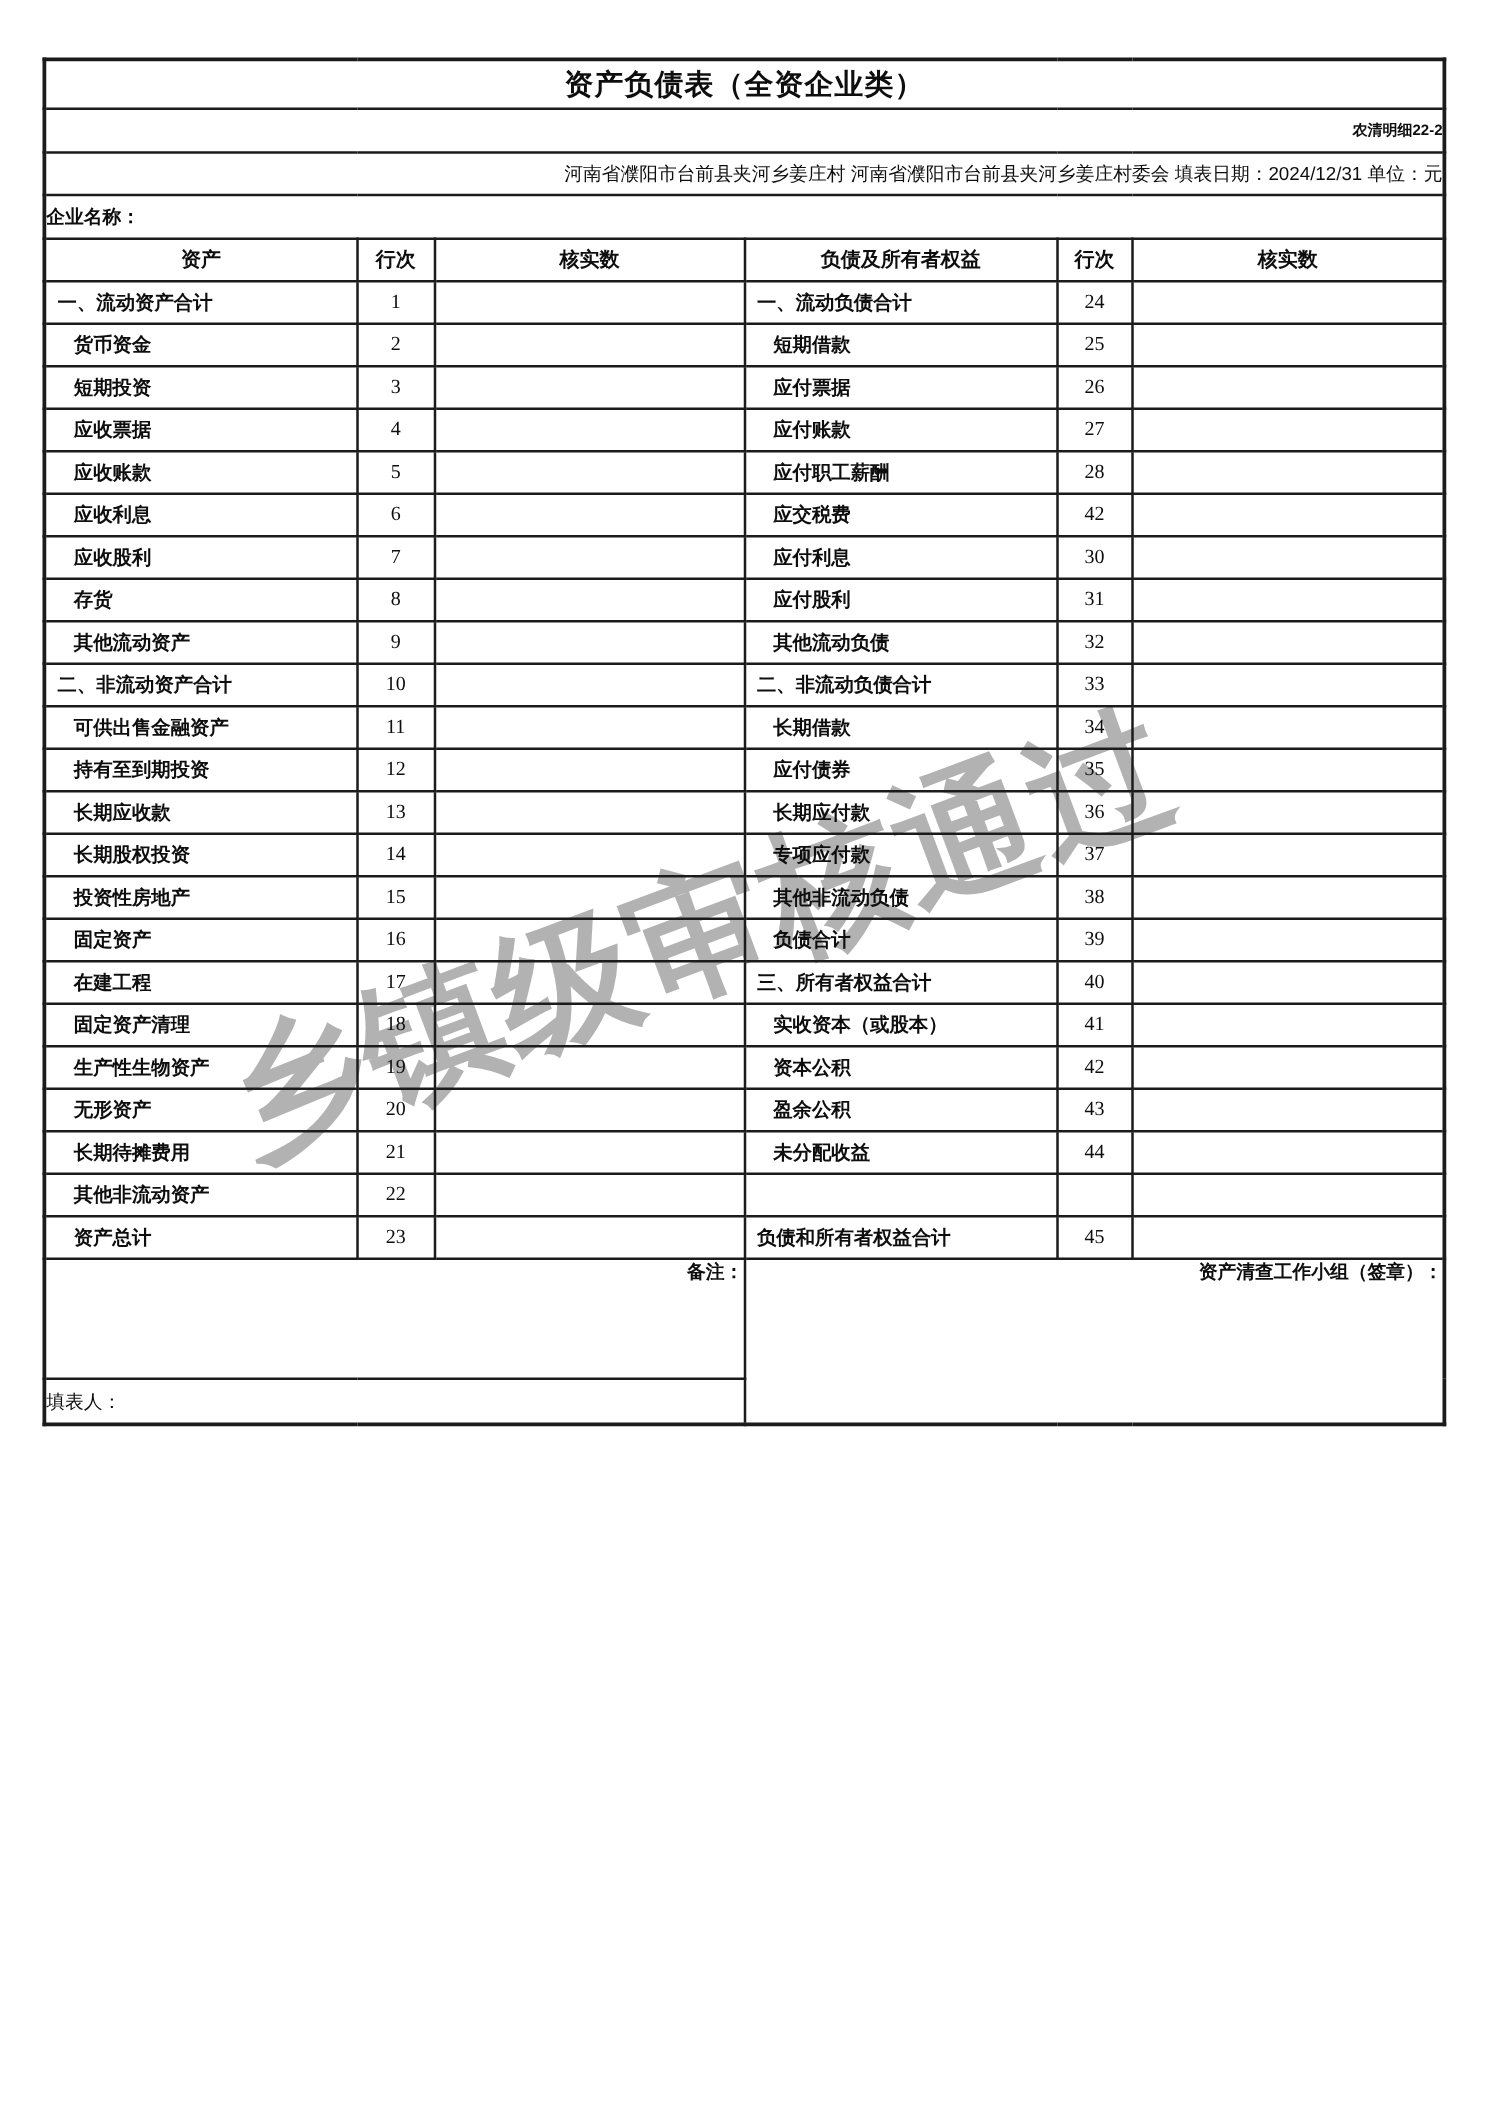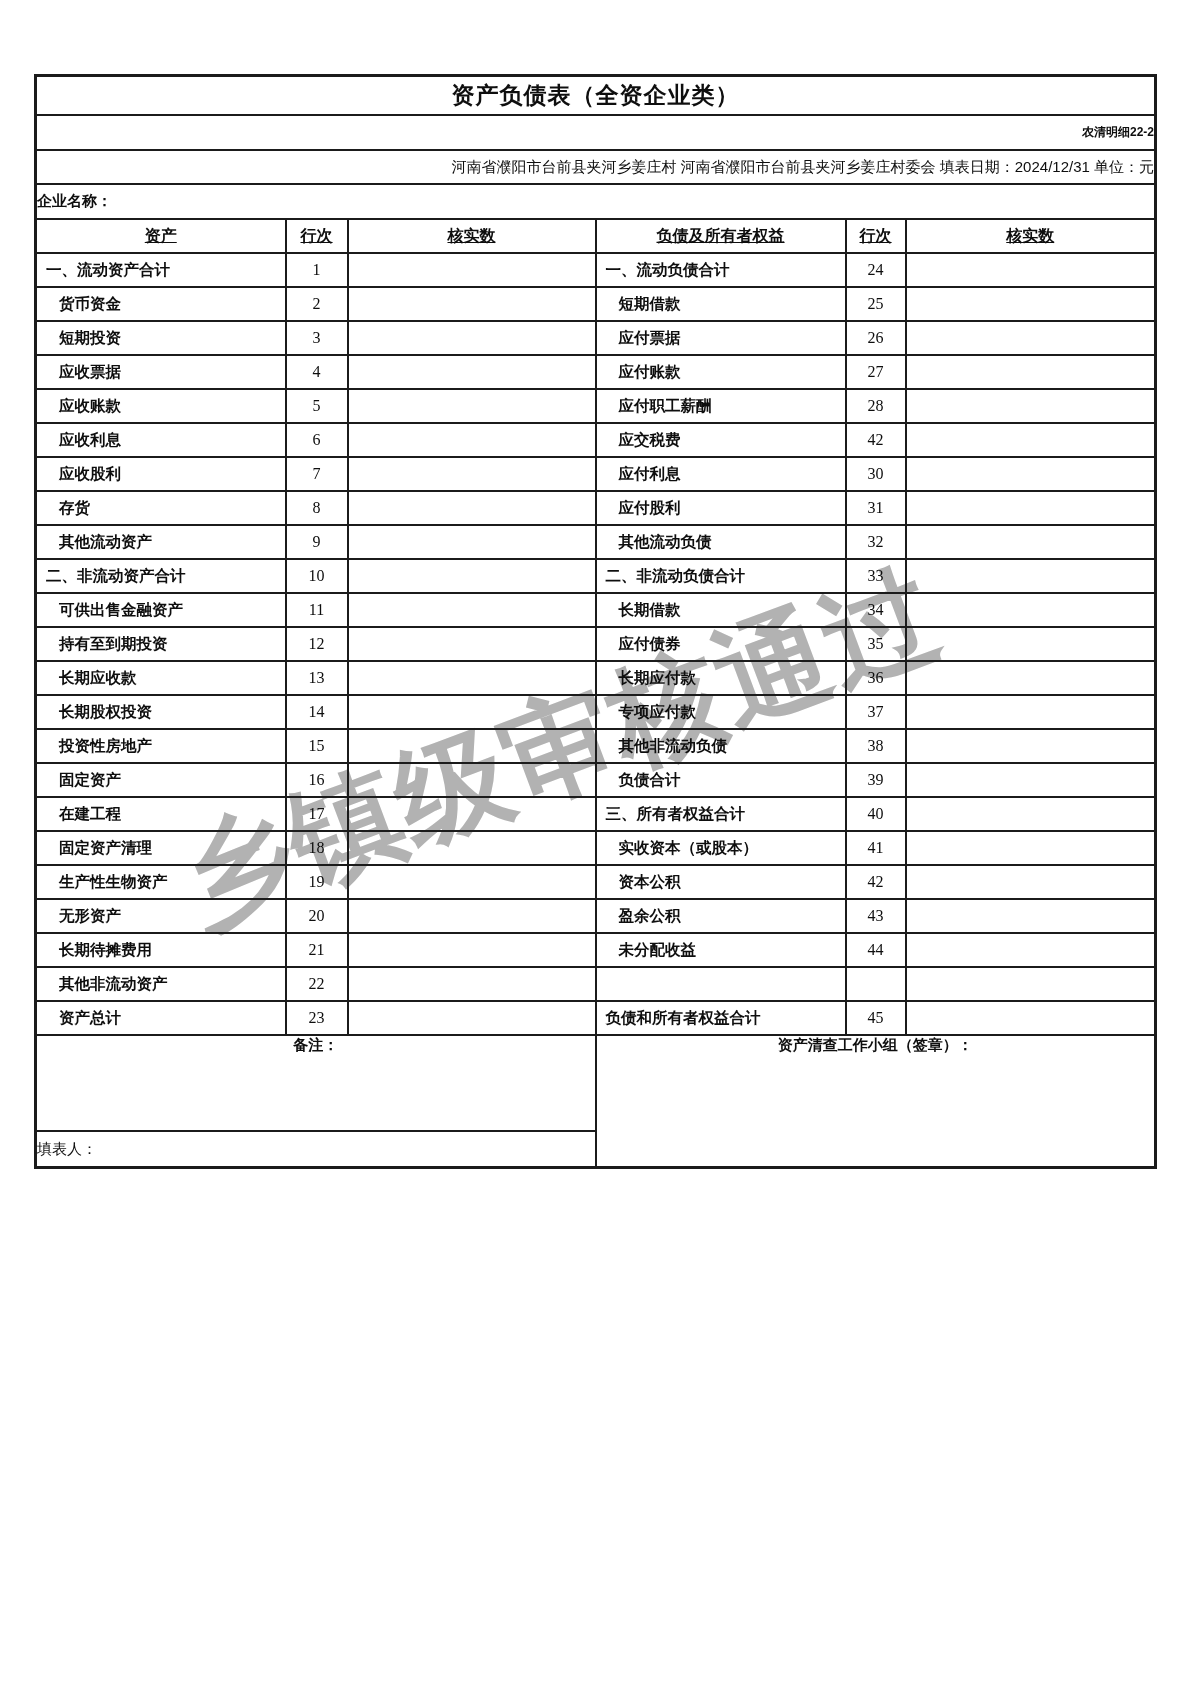--- a/index.html
+++ b/index.html
@@ -18,50 +18,50 @@
     font-size: 112px; font-weight: bold;
     font-family: "Liberation Serif", "DejaVu Serif", serif;
     color: #b2b2b2;
     transform: rotate(-20.5deg);
     letter-spacing: 2px;
     z-index: 1;
     pointer-events: none;
   }
 
   table.sheet {
-    position: absolute; left: 34px; top: 74px; z-index: 2;
+    position: absolute; left: 34px; top: 46px; z-index: 2;
     width: 1120px;
     border-collapse: collapse; table-layout: fixed;
     background: transparent;
   }
   table.sheet td, table.sheet th {
     border: 2px solid #1b1b1b;
     padding: 0; overflow: hidden; white-space: nowrap;
     background: transparent;
   }
   table.sheet { border: 3px solid #1b1b1b; }
 
   .r-title td { height: 37px; text-align: center; font-size: 23px; font-weight: bold; letter-spacing: 1px; }
   .r-code  td { height: 33px; text-align: right; padding-right: 8px; font-size: 12px; font-weight: bold; }
   .r-org   td { height: 32px; text-align: right; padding-right: 8px; font-size: 15px; font-weight: normal; }
   .r-ent   td { height: 33px; text-align: left;  padding-left: 6px;  font-size: 15px; font-weight: bold; }
 
-  .r-head th { height: 32px; text-align: center; font-size: 16px; font-weight: bold; text-decoration: underline; }
+  .r-head th { height: 32px; text-align: center; font-size: 16px; font-weight: bold; }
 
   #data-rows td { height: 32px; font-size: 15.5px; font-weight: bold; vertical-align: middle; }
   #data-rows td.c-label { padding-left: 22px; }
   #data-rows td.c-label.section { padding-left: 9px; }
   #data-rows td.c-num {
     text-align: center; font-weight: normal; font-size: 16px;
     font-family: "Liberation Serif", "DejaVu Serif", serif;
   }
   #data-rows td.c-val { }
 
   td.remarks, td.signature {
-    vertical-align: top; text-align: center;
+    vertical-align: top; text-align: right;
     padding: 6px 8px; font-size: 15px; font-weight: bold;
     white-space: normal;
   }
   td.remarks { height: 94px; }
   td.preparer {
     height: 34px; vertical-align: middle; text-align: left;
     padding-left: 6px; font-size: 15px; font-weight: normal;
   }
 </style>
 </head>

